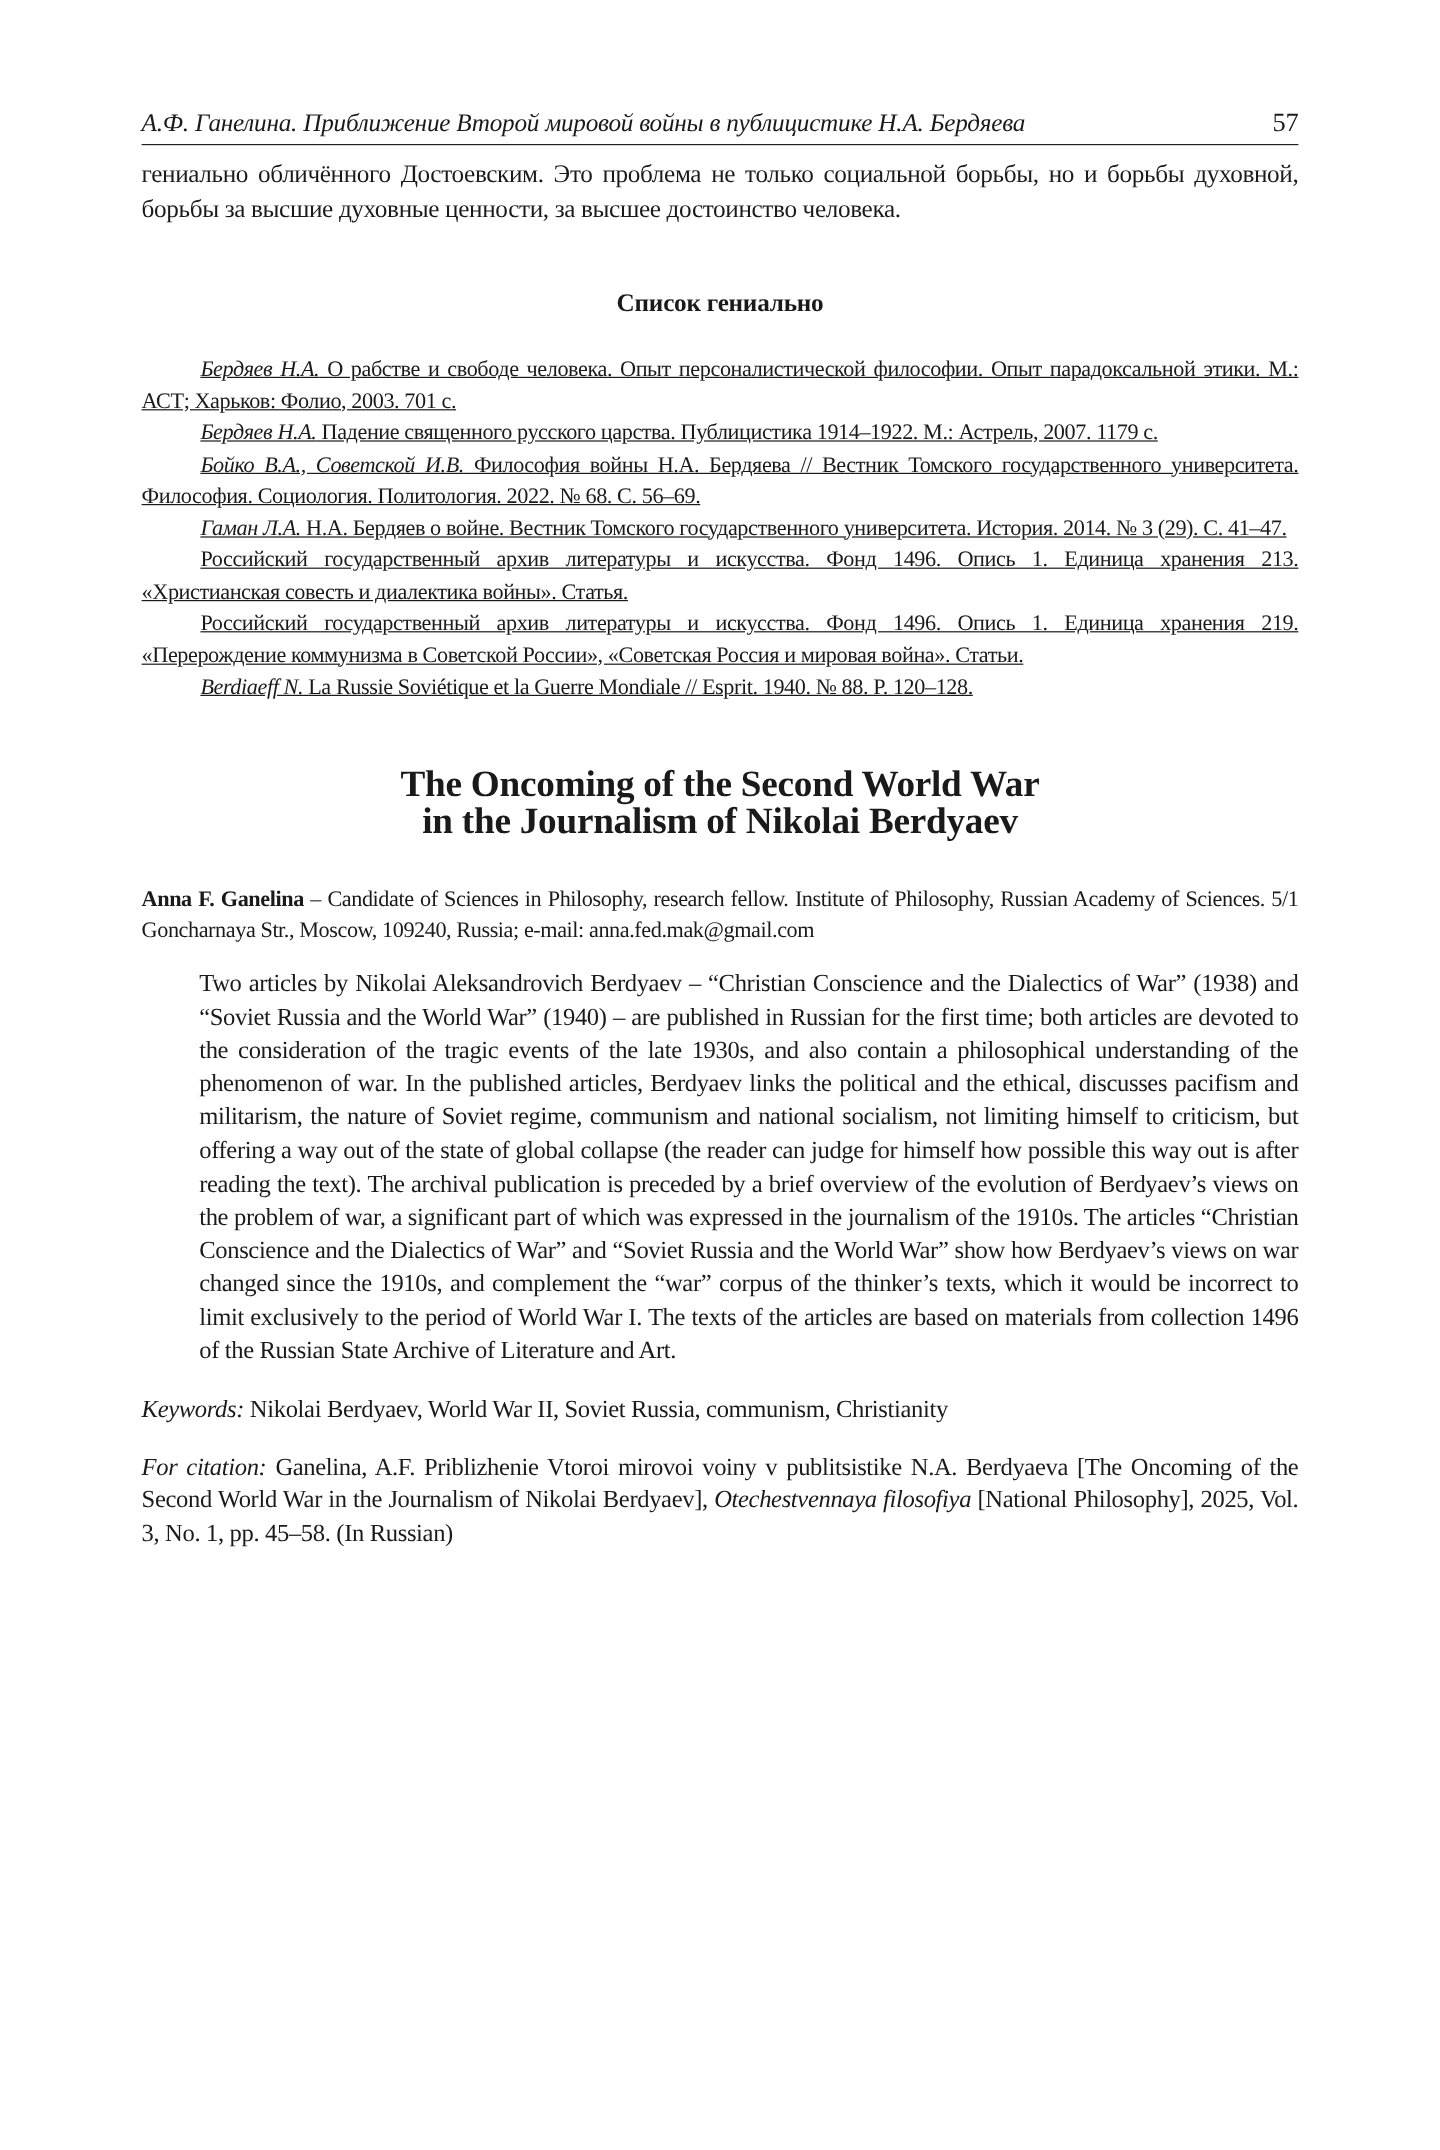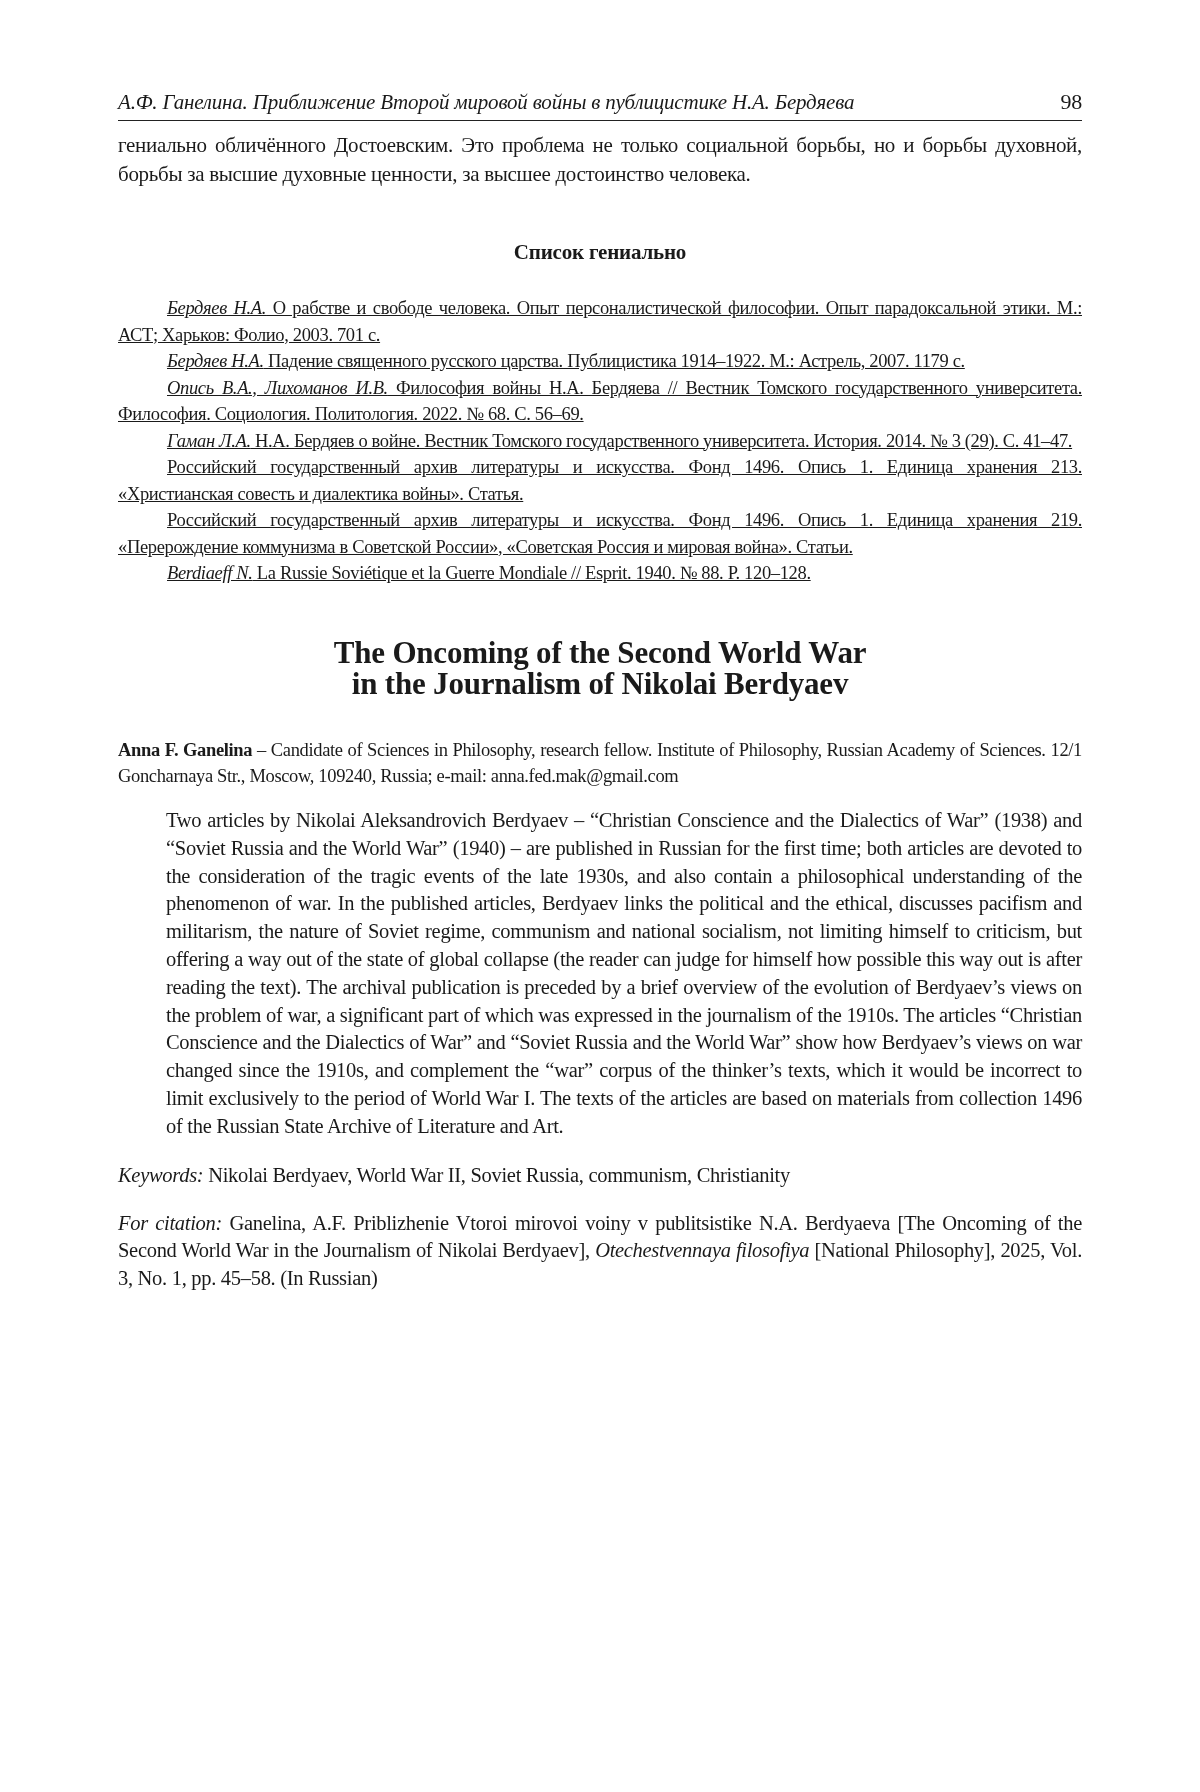--- a/index.html
+++ b/index.html
@@ -48,43 +48,43 @@
   }
   .cite i { font-style: italic; }
 </style>
 </head>
 <body>
 
 <div class="page">
 
   <div class="running-head">
     <span>А.Ф. Ганелина. Приближение Второй мировой войны в публицистике Н.А. Бердяева</span>
-    <span class="pg">98</span>
+    <span class="pg">57</span>
   </div>
 
   <p class="cont">гениально обличённого Достоевским. Это проблема не только социальной борьбы, но и борьбы духовной, борьбы за высшие духовные ценности, за высшее достоинство человека.</p>
 
   <div class="refs-title">Список гениально</div>
 
   <div class="refs">
     <p class="ref"><span class="au">Бердяев Н.А.</span><span> О рабстве и свободе человека. Опыт персоналистической философии. Опыт парадоксальной этики. М.: АСТ; Харьков: Фолио, 2003. 701 с.</span></p>
     <p class="ref"><span class="au">Бердяев Н.А.</span><span> Падение священного русского царства. Публицистика 1914–1922. М.: Астрель, 2007. 1179 с.</span></p>
-    <p class="ref"><span class="au">Опись В.А., Лихоманов И.В.</span><span> Философия войны Н.А. Бердяева // Вестник Томского государственного университета. Философия. Социология. Политология. 2022. № 68. С. 56–69.</span></p>
+    <p class="ref"><span class="au">Бойко В.А., Советской И.В.</span><span> Философия войны Н.А. Бердяева // Вестник Томского государственного университета. Философия. Социология. Политология. 2022. № 68. С. 56–69.</span></p>
     <p class="ref"><span class="au">Гаман Л.А.</span><span> Н.А. Бердяев о войне. Вестник Томского государственного университета. История. 2014. № 3 (29). С. 41–47.</span></p>
     <p class="ref"><span class="au"></span><span>Российский государственный архив литературы и искусства. Фонд 1496. Опись 1. Единица хранения 213. «Христианская совесть и диалектика войны». Статья.</span></p>
     <p class="ref"><span class="au"></span><span>Российский государственный архив литературы и искусства. Фонд 1496. Опись 1. Единица хранения 219. «Перерождение коммунизма в Советской России», «Советская Россия и мировая война». Статьи.</span></p>
     <p class="ref"><span class="au">Berdiaeff N.</span><span> La Russie Soviétique et la Guerre Mondiale // Esprit. 1940. № 88. P. 120–128.</span></p>
   </div>
 
   <div class="en-title">
     <div>The Oncoming of the Second World War</div>
     <div>in the Journalism of Nikolai Berdyaev</div>
   </div>
 
-  <p class="author"><span class="name">Anna F. Ganelina</span><span> – Candidate of Sciences in Philosophy, research fellow. Institute of Philosophy, Russian Academy of Sciences. 12/1 Goncharnaya Str., Moscow, 109240, Russia; e-mail: anna.fed.mak@gmail.com</span></p>
+  <p class="author"><span class="name">Anna F. Ganelina</span><span> – Candidate of Sciences in Philosophy, research fellow. Institute of Philosophy, Russian Academy of Sciences. 5/1 Goncharnaya Str., Moscow, 109240, Russia; e-mail: anna.fed.mak@gmail.com</span></p>
 
   <p class="abstract">Two articles by Nikolai Aleksandrovich Berdyaev – “Christian Conscience and the Dialectics of War” (1938) and “Soviet Russia and the World War” (1940) – are published in Russian for the first time; both articles are devoted to the consideration of the tragic events of the late 1930s, and also contain a philosophical understanding of the phenomenon of war. In the published articles, Berdyaev links the political and the ethical, discusses pacifism and militarism, the nature of Soviet regime, communism and national socialism, not limiting himself to criticism, but offering a way out of the state of global collapse (the reader can judge for himself how possible this way out is after reading the text). The archival publication is preceded by a brief overview of the evolution of Berdyaev’s views on the problem of war, a significant part of which was expressed in the journalism of the 1910s. The articles “Christian Conscience and the Dialectics of War” and “Soviet Russia and the World War” show how Berdyaev’s views on war changed since the 1910s, and complement the “war” corpus of the thinker’s texts, which it would be incorrect to limit exclusively to the period of World War I. The texts of the articles are based on materials from collection 1496 of the Russian State Archive of Literature and Art.</p>
 
   <p class="kw"><span class="lbl">Keywords:</span><span> Nikolai Berdyaev, World War II, Soviet Russia, communism, Christianity</span></p>
 
   <p class="cite"><span class="lbl">For citation:</span><span> Ganelina, A.F. Priblizhenie Vtoroi mirovoi voiny v publitsistike N.A. Berdyaeva [The Oncoming of the Second World War in the Journalism of Nikolai Berdyaev], </span><i>Otechestvennaya filosofiya</i><span> [National Philosophy], 2025, Vol. 3, No. 1, pp. 45–58. (In Russian)</span></p>
 
 </div>
 
 </body></html>

